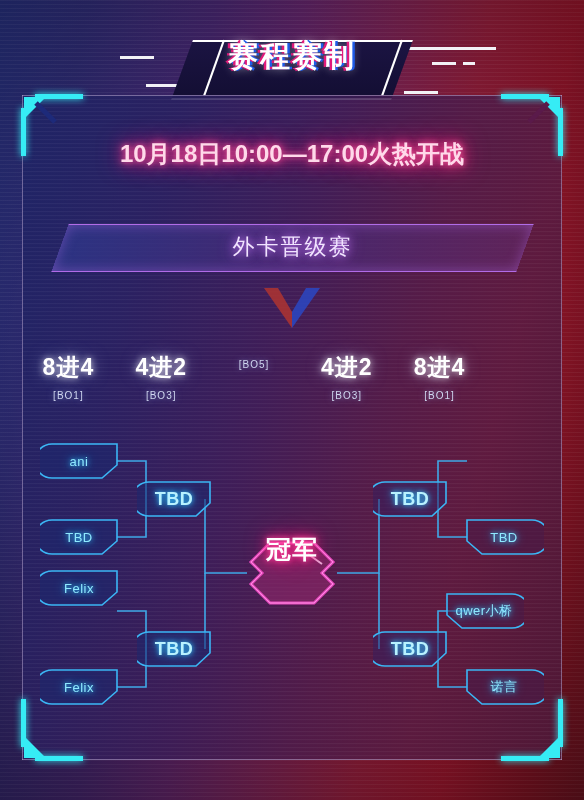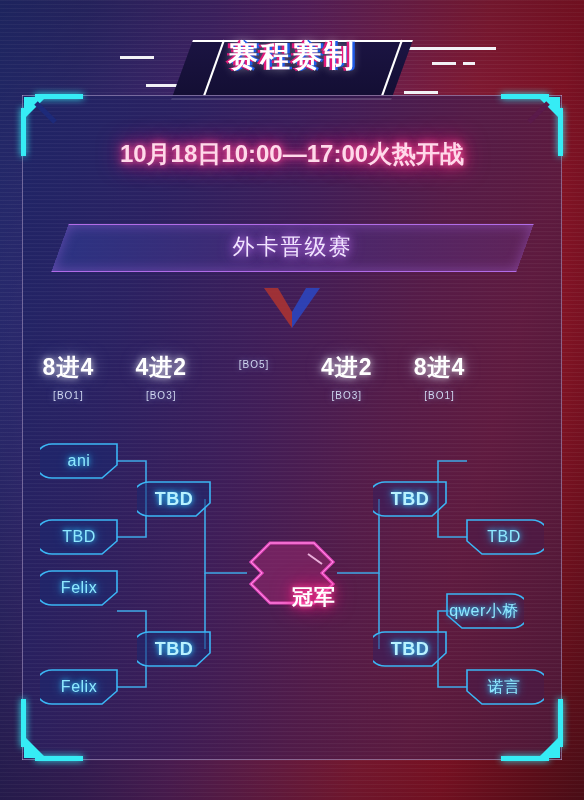--- a/index.html
+++ b/index.html
@@ -94,33 +94,33 @@
   }
   .round-bo{
     margin-top:7px;font-size:10px;color:#cfd6ef;letter-spacing:1px;
     text-shadow:0 0 6px rgba(160,185,255,.6);
   }
   
   #bracket{position:absolute;left:0;top:0;width:584px;height:800px;}
   .team-box{
     position:absolute;height:36px;
     display:flex;align-items:center;justify-content:center;
-    font-size:16px;letter-spacing:.5px;
+    font-size:13px;letter-spacing:.5px;
     color:#8fe9ff;
     text-shadow:0 0 5px #34c8ff,0 0 11px #1ba6f0;
   }
   .team-box .tb-svg{position:absolute;left:0;top:0;}
   .team-box .tb-label{position:relative;z-index:2;padding:0 6px;white-space:nowrap;}
   .team-box.mid{font-size:18px;font-weight:700;color:#b8f2ff;}
   
   #champ-badge{position:absolute;left:248px;top:540px;width:88px;height:66px;}
   #champ-badge-text{
-    position:absolute;left:248px;top:564px;width:88px;height:66px;
-    display:flex;align-items:center;justify-content:flex-end;
-    font-size:21px;font-weight:700;letter-spacing:1px;
+    position:absolute;left:248px;top:516px;width:88px;height:66px;
+    display:flex;align-items:center;justify-content:center;
+    font-size:25px;font-weight:700;letter-spacing:1px;
     color:#ffffff;
     text-shadow:0 0 5px #ff4fa3,0 0 12px #ff1f86,0 0 22px #e0106e;
   }
 </style>
 </head>
 <body>
 
 <div id="bg-gradient"></div>
 <div id="bg-scanlines"></div>
 <div id="bg-vignette"></div>

